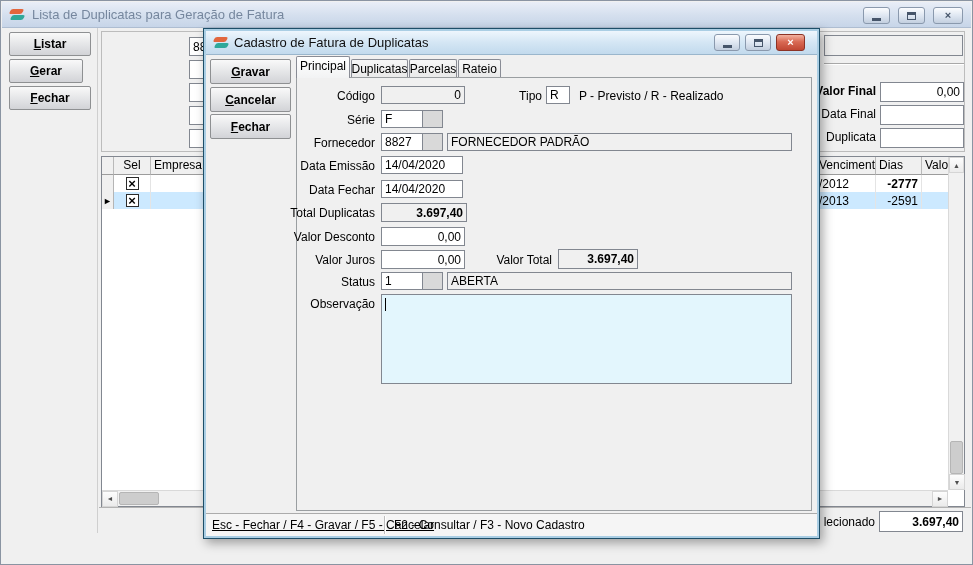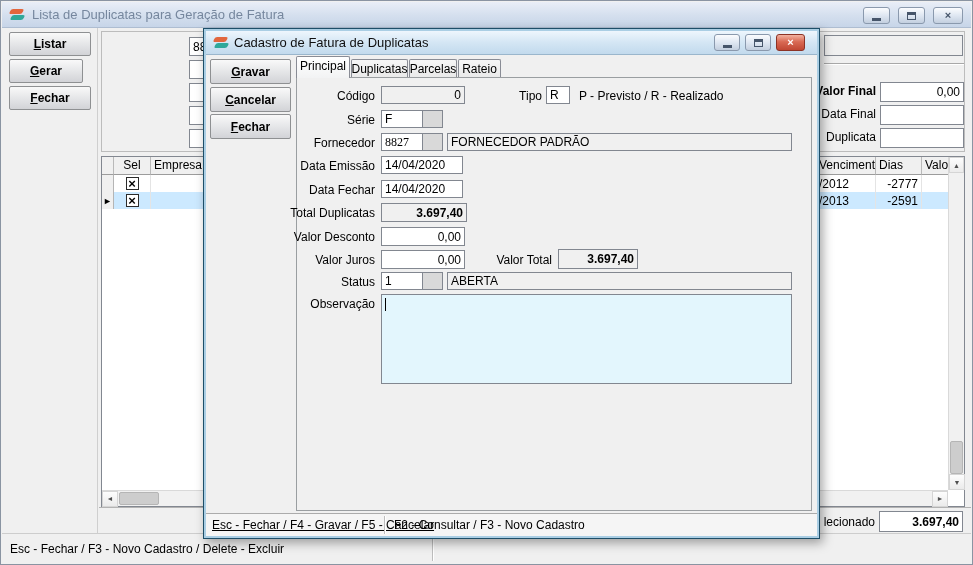--- a/index.html
+++ b/index.html
@@ -135,21 +135,21 @@
       <div class="gh" style="width:27px;">Valor</div>
     </div>
 
     <div class="grow abs" style="left:0; top:18px; width:847px;">
       <div class="cell" style="width:12px; background:#f0f0f0; border-right:1px solid #b5b5b5; padding:0;"></div>
       <div class="cell" style="width:37px; justify-content:center;">
         <span class="chk">×</span>
       </div>
       <div class="cell" style="width:665px;"></div>
       <div class="cell" style="width:60px;">/2012</div>
-      <div class="cell" style="width:46px; justify-content:flex-end;">-2777</div>
+      <div class="cell" style="width:46px; justify-content:flex-end;font-weight:bold;">-2777</div>
       <div class="cell" style="width:27px;"></div>
     </div>
 
     <div class="grow abs sel-row" style="left:0; top:35px; width:847px;">
       <div class="cell" style="width:12px; background:#f0f0f0; border-right:1px solid #b5b5b5; padding:0; justify-content:center;">
         <span class="marker">►</span>
       </div>
       <div class="cell" style="width:37px; justify-content:center;">
         <span class="chk">×</span>
       </div>
@@ -170,24 +170,20 @@
       <div class="sb-thumb" style="width:40px; height:13px; margin-left:1px;"></div>
       <div class="sb-btn" style="width:16px; height:16px; margin-left:auto;">►</div>
     </div>
   </div>
 
   <div class="abs" style="left:98px; top:506px; right:1px; height:27px; border-top:1px solid #b3b3b3; background:#f0f0f0;">
     <span class="lbl abs" style="left:602px; top:7px; width:174px;">lecionado</span>
     <div class="edit num bold abs" style="left:780px; top:3px; width:84px; height:21px;">3.697,40</div>
   </div>
 
-  <div class="statusbar abs" style="left:1px; right:1px; bottom:1px; height:30px;">
-    <span class="abs nowrap" style="left:8px; top:8px;">Esc - Fechar / F3 - Novo Cadastro / Delete - Excluir</span>
-    <span class="vsep abs" style="left:430px; top:2px; bottom:2px;"></span>
-  </div>
 </div>
 
 <div class="dialog">
   <div class="dialog-inner">
 
     <div class="titlebar-dlg">
       <span class="logo abs" style="left:7px; top:5px;"></span>
       <span class="title-dlg">Cadastro de Fatura de Duplicatas</span>
       <span class="cap-btn" style="left:508px; top:3px; width:26px;">
           <span class="glyph-min"></span>
@@ -229,21 +225,21 @@
       <div class="edit gray num abs" style="left:84px; top:8px; width:84px; height:18px;">0</div>
       <div class="lbl abs" style="left:205px; top:11px; width:40px;">Tipo</div>
       <div class="edit abs" style="left:249px; top:8px; width:24px; height:18px;">R</div>
       <div class="abs nowrap" style="left:282px; top:11px;">P - Previsto / R - Realizado</div>
 
       <div class="lbl abs" style="left:20px; top:35px; width:58px;">Série</div>
       <div class="edit abs" style="left:84px; top:32px; width:42px; height:18px;">F</div>
       <div class="lookup-btn abs" style="left:126px; top:32px; width:20px; height:18px;"></div>
 
       <div class="lbl abs" style="left:0px; top:58px; width:78px;">Fornecedor</div>
-      <div class="edit abs" style="left:84px; top:55px; width:42px; height:18px;font-family:Liberation Serif, serif;">8827</div>
+      <div class="edit abs" style="left:84px; top:55px; width:42px; height:18px;">8827</div>
       <div class="lookup-btn abs" style="left:126px; top:55px; width:20px; height:18px;"></div>
       <div class="edit gray abs" style="left:150px; top:55px; width:345px; height:18px;">FORNECEDOR PADRÃO</div>
 
       <div class="lbl abs" style="left:0px; top:81px; width:78px;">Data Emissão</div>
       <div class="edit abs" style="left:84px; top:78px; width:82px; height:18px;">14/04/2020</div>
 
       <div class="lbl abs" style="left:0px; top:105px; width:78px;">Data Fechar</div>
       <div class="edit abs" style="left:84px; top:102px; width:82px; height:18px;">14/04/2020</div>
 
       <div class="lbl abs" style="left:-14px; top:128px; width:92px;">Total Duplicatas</div>

